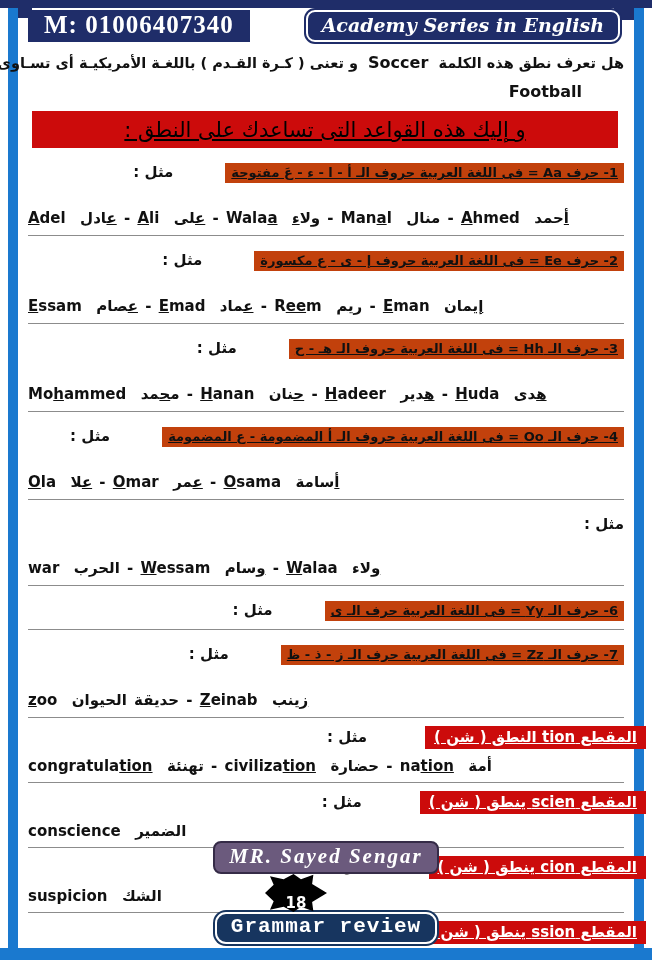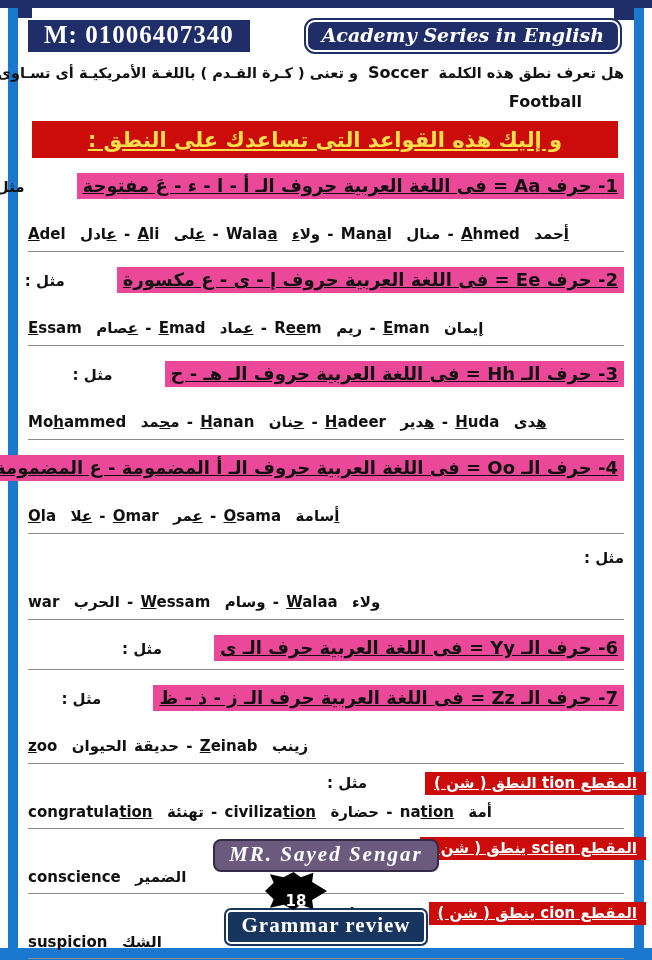--- a/index.html
+++ b/index.html
@@ -12,21 +12,21 @@
   .bar-top{position:absolute;top:0;left:0;right:0;height:8px;background:#1f2d69;}
   .bar-bottom{position:absolute;bottom:0;left:0;right:0;height:12px;background:#1a79cf;}
   .bar-left{position:absolute;left:8px;top:8px;bottom:12px;width:10px;background:#1a79cf;}
   .bar-right{position:absolute;right:8px;top:8px;bottom:12px;width:10px;background:#1a79cf;}
   .step-tl{position:absolute;left:18px;top:8px;width:14px;height:10px;background:#1f2d69;}
   .step-tr{position:absolute;right:18px;top:8px;width:20px;height:12px;background:#1f2d69;}
 
   .content{position:absolute;left:28px;right:28px;top:8px;}
 
   
-  .header-row{display:flex;justify-content:space-between;align-items:flex-start;margin-top:12px;gap:36px;}
+  .header-row{display:flex;justify-content:space-between;align-items:flex-start;margin-top:2px;gap:36px;}
   .phone-badge{
     background:#1f2d69;color:#fff;font-family:"Liberation Serif",serif;
     font-weight:bold;font-size:25px;padding:1px 16px 3px 16px;letter-spacing:1px;
   }
   .series-badge{
     background:#1f2d69;color:#fff;font-family:"DejaVu Serif",serif;
     font-weight:bold;font-style:italic;font-size:19px;padding:2px 14px 4px 14px;
     border:2px solid #fff;border-radius:9px;box-shadow:0 0 0 2px #1f2d69;margin-right:4px;
   }
 
@@ -35,27 +35,27 @@
     margin-top:9px;white-space:nowrap;line-height:23px;}
   .intro b{font-size:16px;}
   .football-line{direction:rtl;text-align:right;padding-right:42px;font-weight:bold;
     font-size:16px;margin-top:7px;font-family:"DejaVu Sans",sans-serif;}
 
   
   .banner{
     background:#cc0b0b;margin:10px 6px 0 4px;height:37px;display:flex;
     align-items:center;justify-content:center;
   }
-  .banner span{color:#fde047;font-weight:bold;font-size:21px;direction:rtl;
+  .banner span{color:#000000;font-weight:normal;font-size:21px;direction:rtl;
     text-decoration:underline;white-space:nowrap;}
 
   
   .rule-title-row{direction:rtl;display:flex;align-items:baseline;gap:52px;margin-top:15px;}
   .yellow-title{
-    background:#ec4899;font-weight:bold;font-size:18px;padding:2px 6px 3px 6px;
+    background:#c2410c;font-weight:bold;font-size:13px;padding:2px 6px 3px 6px;
     text-decoration:underline;white-space:nowrap;
   }
   .sample-label{font-weight:bold;font-size:15px;white-space:nowrap;}
   .examples{
     direction:rtl;text-align:left;font-weight:bold;font-size:15px;margin-top:26px;
     word-spacing:2px;white-space:nowrap;
   }
   .sep{border-top:1.6px solid #8c8c8c;margin-top:8px;height:0;}
 
   
@@ -76,23 +76,23 @@
     padding:1px 14px 3px 14px;border:2px solid #352b47;border-radius:8px;
   }
   .page-star{
     width:62px;height:38px;background:#000;color:#fff;display:flex;
     align-items:flex-end;justify-content:center;font-weight:bold;font-size:15px;
     clip-path:polygon(0% 50%,14% 28%,8% 6%,30% 14%,46% 0%,58% 14%,78% 2%,76% 26%,100% 50%,76% 74%,78% 98%,58% 86%,46% 100%,30% 86%,8% 94%,14% 72%);
     margin-left:-60px;
   }
   .review-badge{
     background:#17355f;color:#fff;font-weight:bold;font-size:21px;
-    padding:1px 14px 4px 14px;border:2px solid #fff;border-radius:5px;
+    padding:1px 14px 4px 14px;border:2px solid #fff;border-radius:11px;
     box-shadow:0 0 0 2px #17355f;letter-spacing:1px;
-    font-family:Liberation Serif, serif;
+    font-family:Liberation Mono, monospace;
   }
 </style>
 </head>
 <body>
 
 <div class="page">
 
   <div class="bar-top"></div>
   <div class="step-tl"></div>
   <div class="step-tr"></div>

